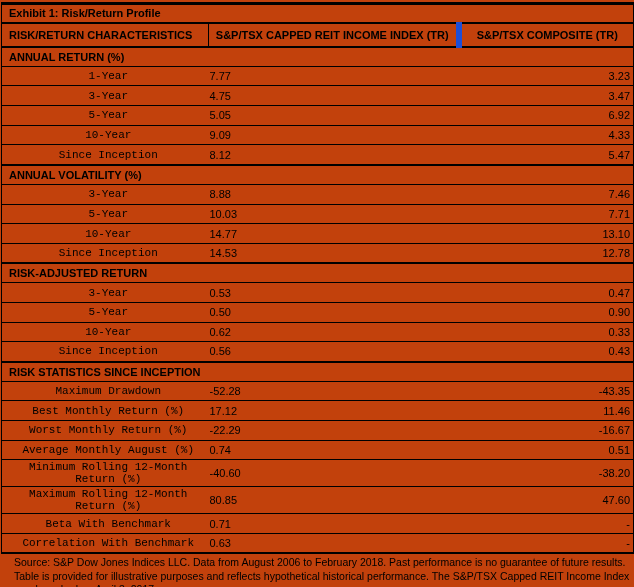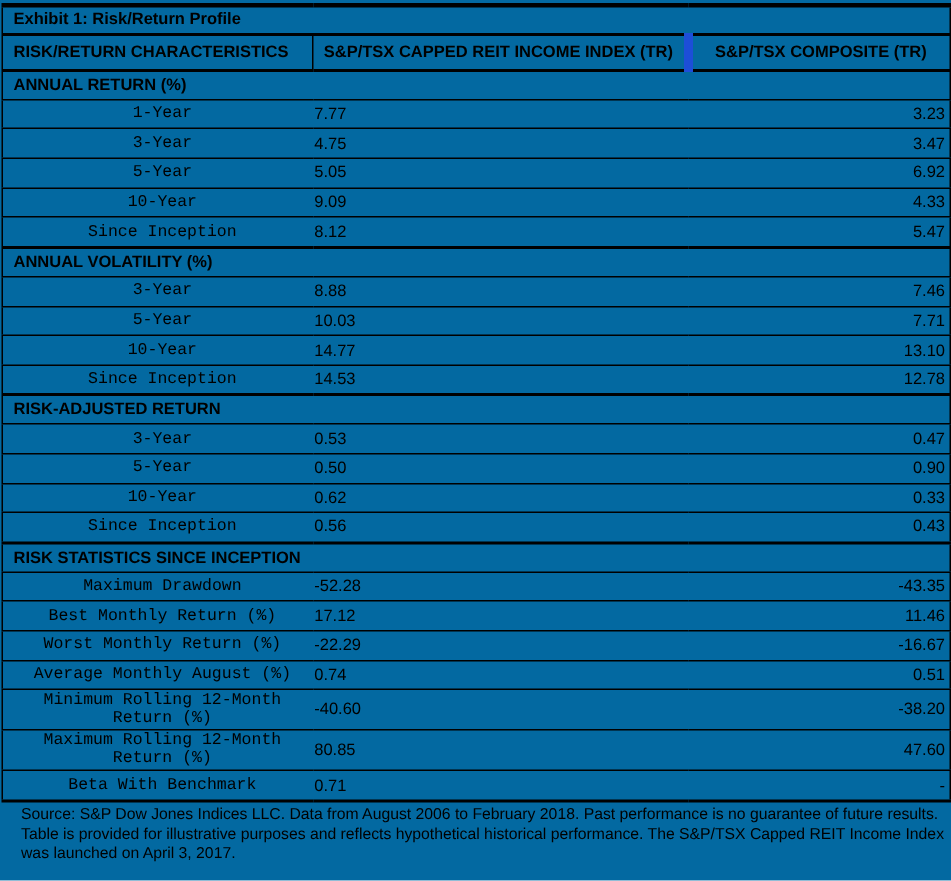--- a/index.html
+++ b/index.html
@@ -5,21 +5,21 @@
   html, body {
     margin: 0;
     padding: 0;
     background: #ffffff;
     color: #000000;
     font-family: "Liberation Sans", sans-serif;
   }
   .page {
     width: 634px;
     height: 587px;
-    background: #0369a1;
+    background: #c2410c;
     padding-top: 2px;
     box-sizing: border-box;
     overflow: hidden;
   }
   table.rr {
     width: 632px;
     margin-left: 1px;
     border-collapse: collapse;
     table-layout: fixed;
     font-size: 11px;
@@ -201,17 +201,22 @@
         <tr>
           <td class="c1">Maximum Rolling 12-Month Return (%)</td>
           <td class="c2">80.85</td>
           <td class="c3">47.60</td>
         </tr>
         <tr>
           <td class="c1">Beta With Benchmark</td>
           <td class="c2">0.71</td>
           <td class="c3">-</td>
         </tr>
+        <tr>
+          <td class="c1">Correlation With Benchmark</td>
+          <td class="c2">0.63</td>
+          <td class="c3">-</td>
+        </tr>
       </tbody>
   </table>
 
   <div class="source-note">Source: S&amp;P Dow Jones Indices LLC. Data from August 2006 to February 2018. Past performance is no guarantee of future results. Table is provided for illustrative purposes and reflects hypothetical historical performance. The S&amp;P/TSX Capped REIT Income Index was launched on April 3, 2017.</div>
 </div>
 
 </body></html>

